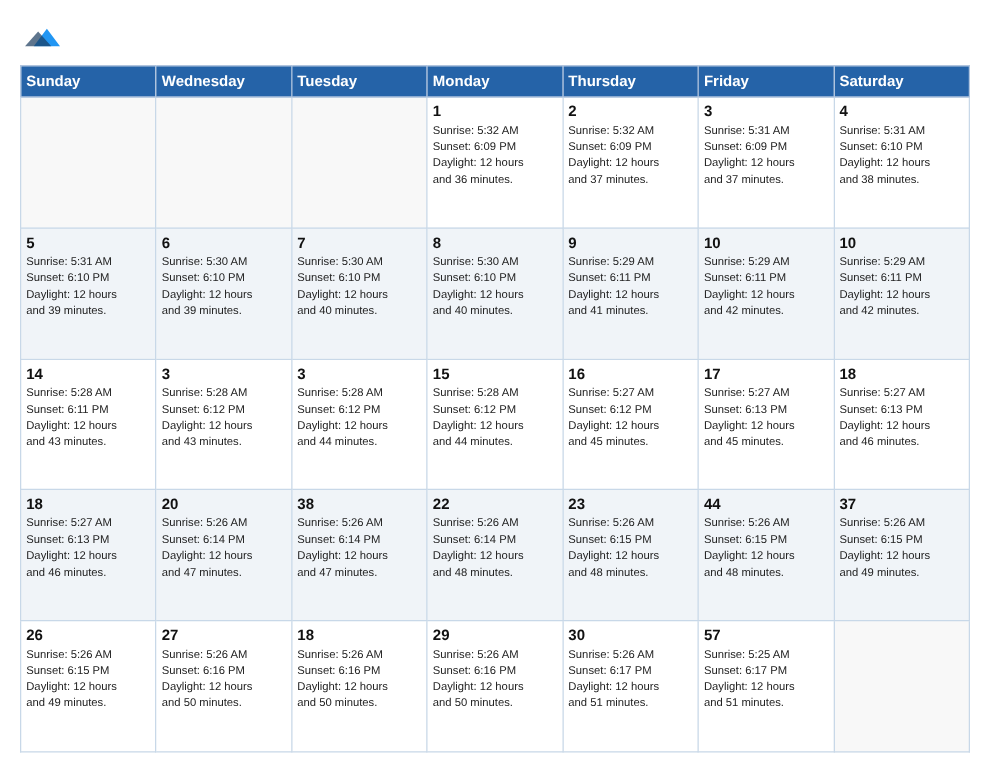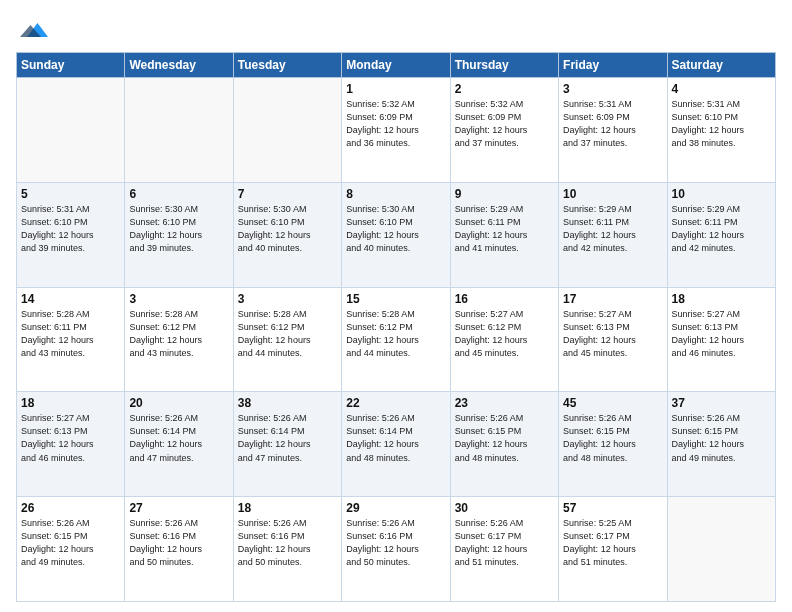--- a/index.html
+++ b/index.html
@@ -305,21 +305,21 @@
 and 48 minutes.</div>
           </td>
           <td>
             <span class="day-num">23</span>
             <div class="day-info" style="white-space: pre-line;">Sunrise: 5:26 AM
 Sunset: 6:15 PM
 Daylight: 12 hours
 and 48 minutes.</div>
           </td>
           <td>
-            <span class="day-num">45</span>
+            <span class="day-num">44</span>
             <div class="day-info" style="white-space: pre-line;">Sunrise: 5:26 AM
 Sunset: 6:15 PM
 Daylight: 12 hours
 and 48 minutes.</div>
           </td>
           <td>
             <span class="day-num">37</span>
             <div class="day-info" style="white-space: pre-line;">Sunrise: 5:26 AM
 Sunset: 6:15 PM
 Daylight: 12 hours

